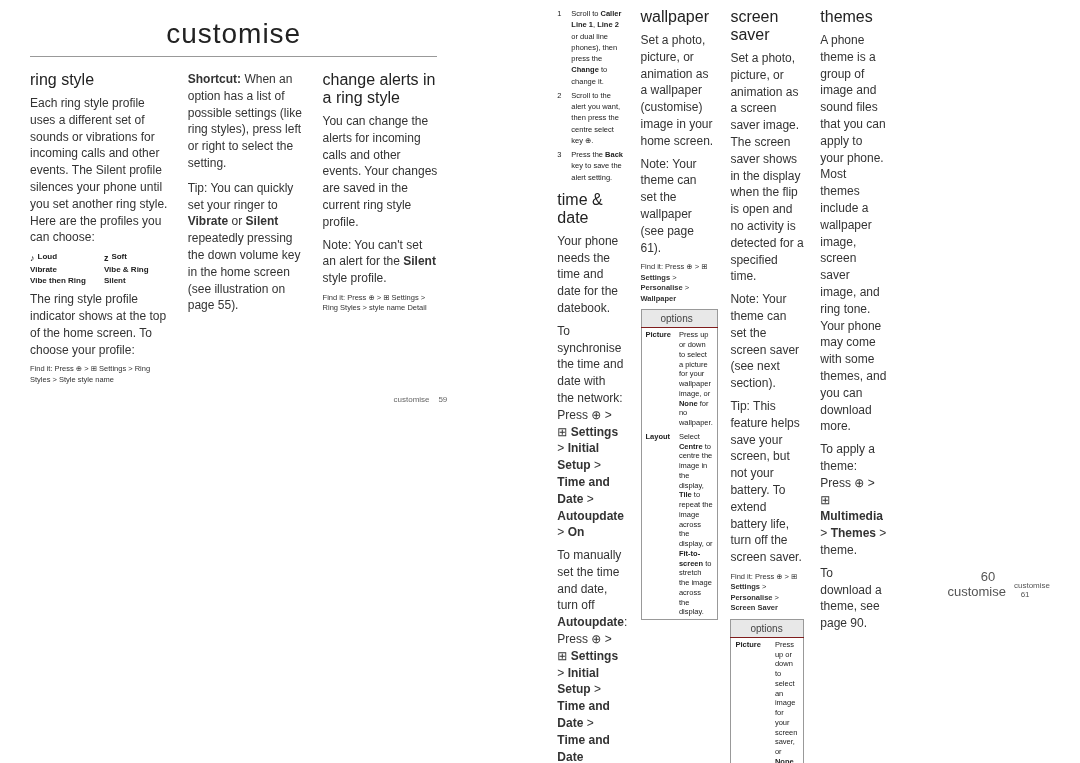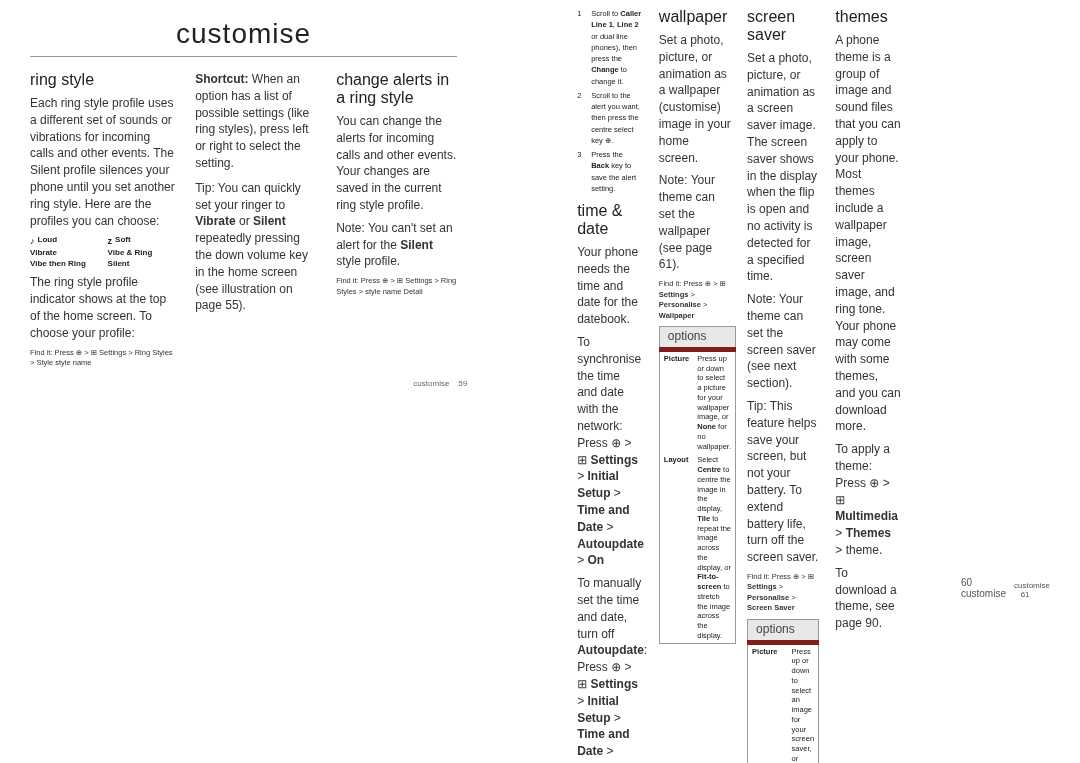--- a/index.html
+++ b/index.html
@@ -169,24 +169,24 @@
     .options-table {
       border: 1px solid #999;
       width: 100%;
       margin: 5px 0;
       font-size: 7.5px;
       border-collapse: collapse;
     }
 
     .options-table .options-header {
       background: #e8e8e8;
-      padding: 2px 8px;
-      font-size: 12px;
+      padding: 2px 19px;
+      font-size: 10px;
       color: #444;
-      border-bottom: 5px solid #7f1d1d;
+      border-bottom: 1px solid #7f1d1d;
     }
 
     .options-table td {
       padding: 2px 4px;
       vertical-align: top;
       border: none;
       font-size: 7.5px;
       line-height: 1.3;
     }
 
@@ -358,21 +358,21 @@
       <p class="body-text">A phone theme is a group of image and sound files that you can apply to your phone. Most themes include a wallpaper image, screen saver image, and ring tone. Your phone may come with some themes, and you can download more.</p>
       <p class="body-text" style="margin-top:4px;">
         To apply a theme: Press ⊕ &gt; ⊞ <b>Multimedia</b> &gt; <b>Themes</b> &gt; theme.
       </p>
       <p class="body-text">To download a theme, see page 90.</p>
     </div>
 
   </div>
 
   <div class="bottom-page-row">
-    <div style="font-size:10px; color:#555;">
+    <div style="font-size:13px; color:#555;text-align:right;">
       <span>60</span>
       &nbsp;&nbsp;
       <span>customise</span>
     </div>
     <div style="font-size:8px; color:#555;margin-left:8px;">
       <span>customise</span>
       &nbsp;&nbsp;
       <span>61</span>
     </div>
   </div>

